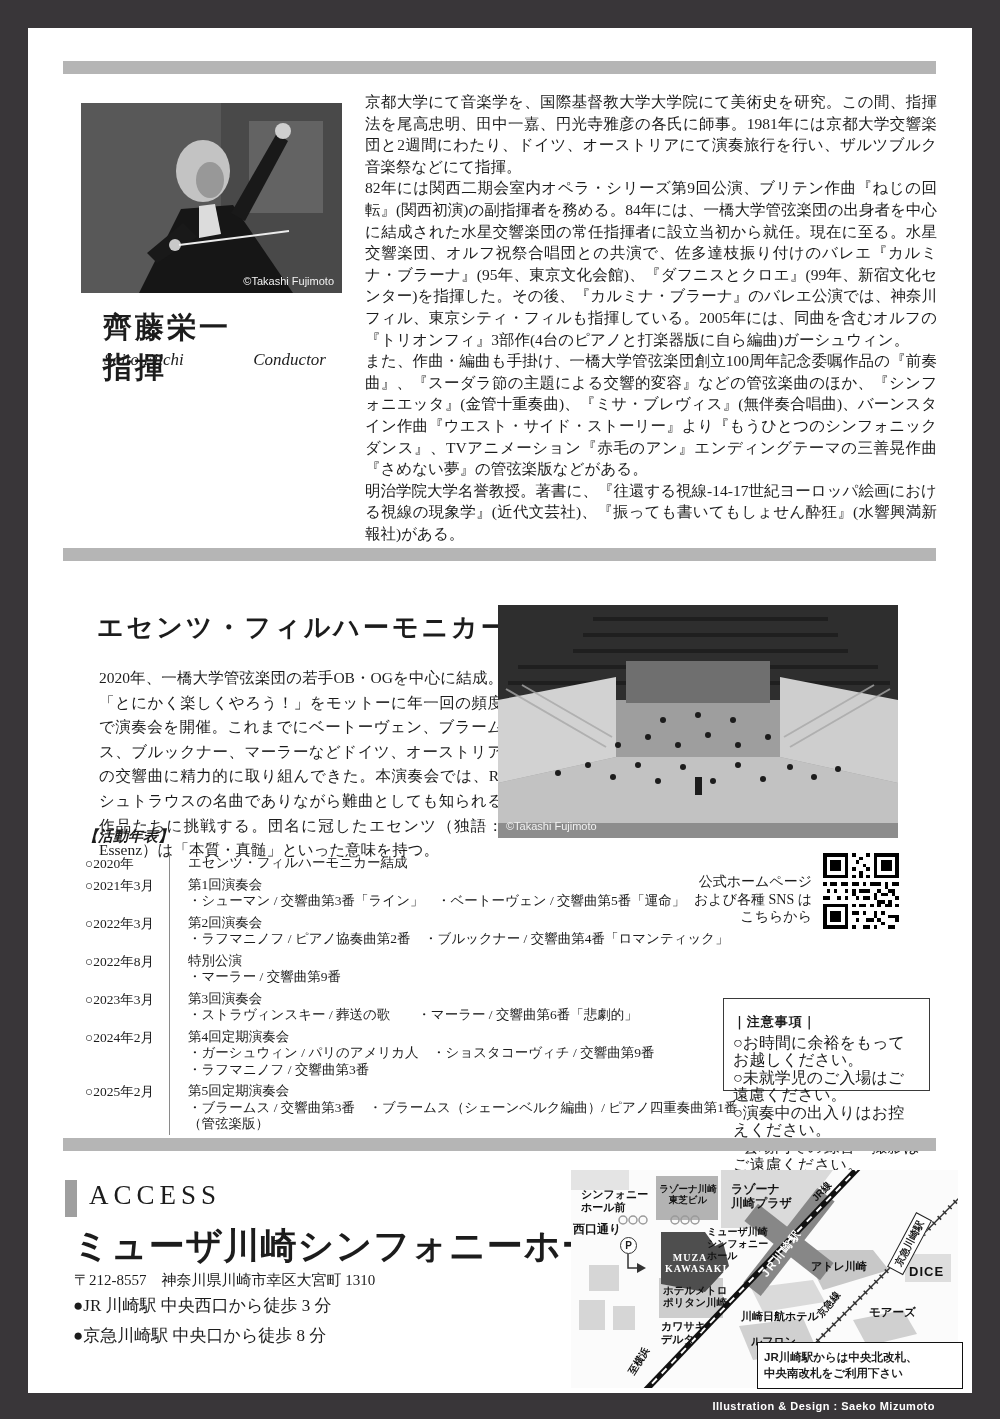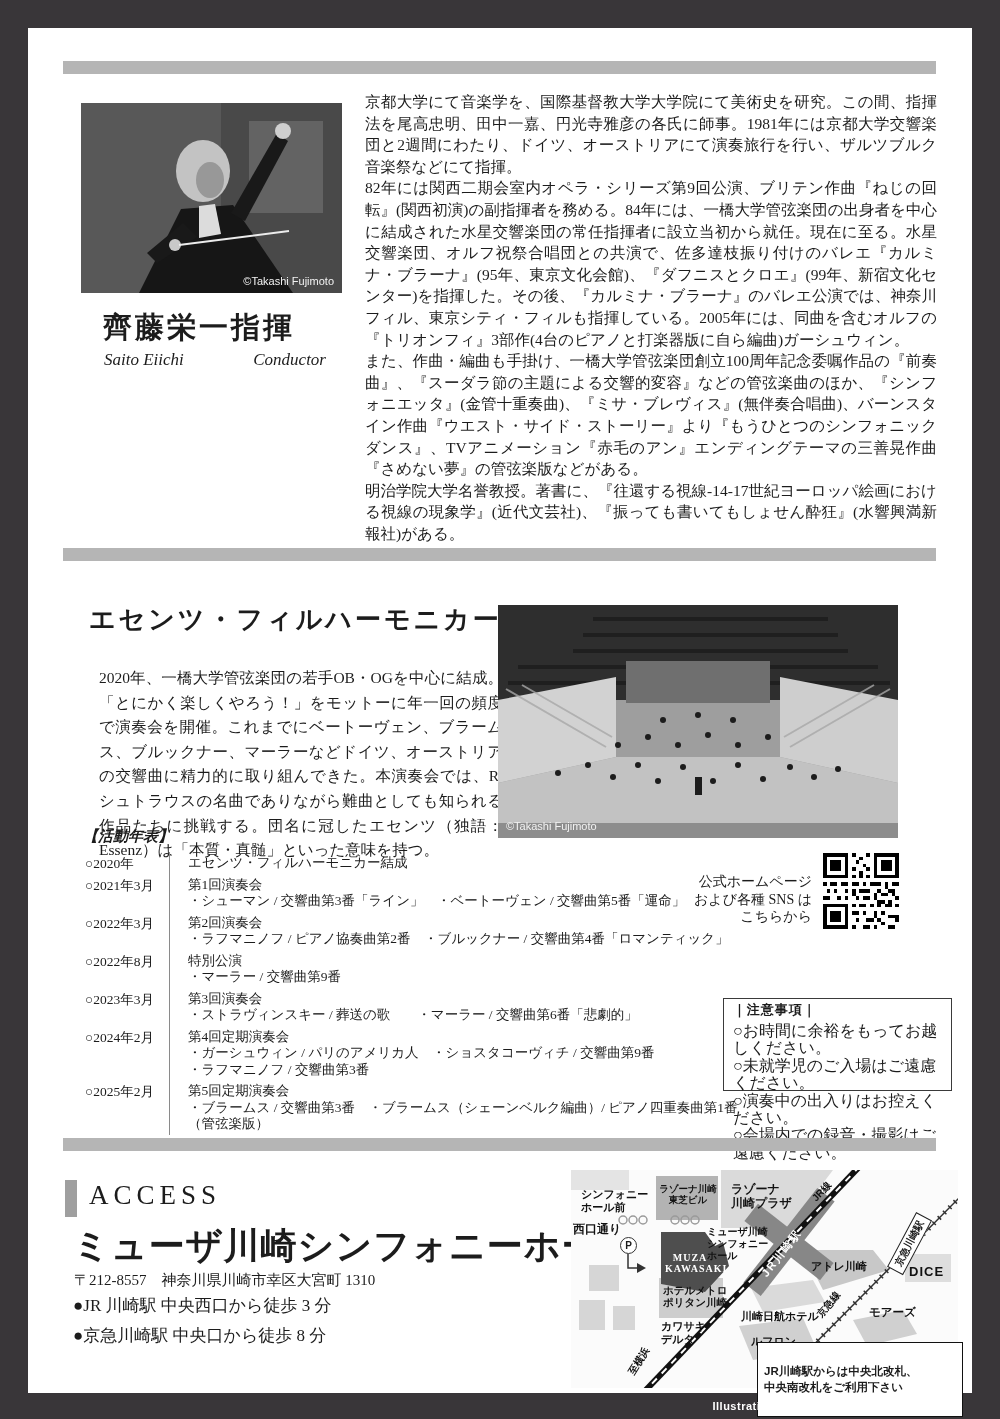--- a/index.html
+++ b/index.html
@@ -8,43 +8,43 @@
   .inner{position:absolute;left:28px;top:28px;width:944px;height:1365px;background:#ffffff;}
   .bar{position:absolute;left:35px;width:873px;height:13px;background:#b5b5b5;}
   .bar1{top:33px;} .bar2{top:520px;} .bar3{top:1110px;}
 
   
   .conductor-photo{position:absolute;left:53px;top:75px;width:261px;height:190px;overflow:hidden;background:#585858;}
   .conductor-photo svg{display:block;width:100%;height:100%;}
   .photo-credit{position:absolute;color:#f2f2f2;font-family:"Liberation Sans","DejaVu Sans",sans-serif;font-size:11px;}
   .pc-br{right:8px;bottom:6px;}
   .pc-bl{left:8px;bottom:6px;}
-  .name-row{position:absolute;left:75px;top:280px;width:230px;display:flex;justify-content:flex-start;font-size:29px;font-weight:bold;letter-spacing:3px;}
+  .name-row{position:absolute;left:75px;top:280px;width:230px;display:flex;justify-content:flex-start;font-size:29px;font-weight:bold;letter-spacing:3px;flex-direction:column;}
   .roman-row{position:absolute;left:76px;top:322px;width:222px;display:flex;justify-content:space-between;font-style:italic;font-size:17px;}
   .bio{position:absolute;left:337px;top:63px;width:572px;font-size:15.5px;line-height:21.6px;text-align:justify;}
   .bio p{margin:0;}
 
   
-  .orch-heading{position:absolute;left:57px;top:570px;margin:4px;font-size:26px;font-weight:bold;letter-spacing:3px;}
+  .orch-heading{position:absolute;left:57px;top:570px;margin:12px;font-size:26px;font-weight:bold;letter-spacing:3px;}
   .orch-desc{position:absolute;left:55px;top:622px;width:404px;margin:16px;font-size:15.5px;line-height:24.6px;text-align:justify;}
   .orch-photo{position:absolute;left:470px;top:577px;width:400px;height:233px;overflow:hidden;background:#9e9e9e;}
   .orch-photo svg{display:block;width:100%;height:100%;}
 
   .tl-header{position:absolute;left:55px;top:799px;font-size:15px;font-weight:bold;font-style:italic;}
   .timeline{position:absolute;left:57px;top:824px;width:665px;font-size:13.5px;}
   .tl-row{display:flex;}
   .tl-year{width:84px;flex-shrink:0;padding-top:3px;}
   .tl-events{flex:1;border-left:1px solid #8a8a8a;padding:3px 0 2px 18px;}
   .tl-events div{line-height:16.5px;}
 
   .qr-text{position:absolute;left:600px;top:845px;width:184px;text-align:right;font-size:14px;line-height:17.5px;}
   .qr-code{position:absolute;left:795px;top:825px;width:76px;height:76px;}
   .qr-code svg{display:block;width:100%;height:100%;}
 
-  .notes-box{position:absolute;left:695px;top:970px;width:229px;height:93px;border:1px solid #3a3a3a;box-sizing:border-box;padding:2px 9px;}
+  .notes-box{position:absolute;left:695px;top:970px;width:207px;height:93px;border:1px solid #3a3a3a;box-sizing:border-box;padding:14px 9px;}
   .notes-title{font-size:13px;font-weight:bold;letter-spacing:1px;margin-bottom:3px;}
   .notes-item{font-size:16px;line-height:17.4px;font-family:Liberation Serif, serif;}
 
   
   .access-bar{position:absolute;left:37px;top:1152px;width:12px;height:37px;background:#9f9f9f;}
   .access-heading{position:absolute;left:61px;top:1152px;font-size:27px;letter-spacing:5px;}
   .venue{position:absolute;left:45px;top:1194px;font-size:36px;font-weight:bold;letter-spacing:1px;}
   .address{position:absolute;left:46px;top:1243px;font-size:15px;}
   .dir{position:absolute;left:45px;font-size:17px;}
   .dir1{top:1266px;} .dir2{top:1296px;}
@@ -65,21 +65,21 @@
   .keikyu-box{position:absolute;left:324px;top:92px;padding:1px 5px;background:#fff;border:1.5px solid #222;transform:rotate(-62deg);transform-origin:left center;font-size:10px;font-weight:bold;white-space:nowrap;}
   .ml-dice{left:338px;top:94px;font-size:13px;letter-spacing:1px;}
   .ml-hotelmet{left:92px;top:114px;font-size:10.5px;}
   .ml-delta{left:90px;top:150px;font-size:11px;}
   .ml-nikko{left:170px;top:140px;font-size:11px;}
   .ml-lefront{left:180px;top:165px;font-size:11px;}
   .ml-keikyuline{left:248px;top:140px;font-size:10px;transform:rotate(-50deg);transform-origin:left center;}
   .ml-mores{left:298px;top:136px;font-size:11.5px;}
   .ml-yokohama{left:60px;top:198px;font-size:10px;transform:rotate(-58deg);transform-origin:left center;}
   .p-circle{position:absolute;left:49px;top:67px;width:15px;height:15px;border:1.5px solid #333;border-radius:50%;background:#fff;font-size:10px;font-weight:bold;text-align:center;line-height:15px;}
-  .map-note{position:absolute;left:186px;top:172px;width:192px;border:1.5px solid #111;background:#fff;padding:21px 6px;font-size:11.5px;font-weight:bold;line-height:15.5px;white-space:pre-line;}
+  .map-note{position:absolute;left:186px;top:172px;width:192px;border:1.5px solid #111;background:#fff;padding:7px 6px;font-size:11.5px;font-weight:bold;line-height:15.5px;white-space:pre-line;}
 
   .page-credit{position:absolute;right:65px;bottom:7px;color:#ffffff;font-family:"Liberation Sans","DejaVu Sans",sans-serif;font-size:11px;font-weight:bold;letter-spacing:.5px;}
 </style>
 </head>
 <body>
 
 <div class="page">
   <div class="inner">
 
     <div class="bar bar1"></div>

